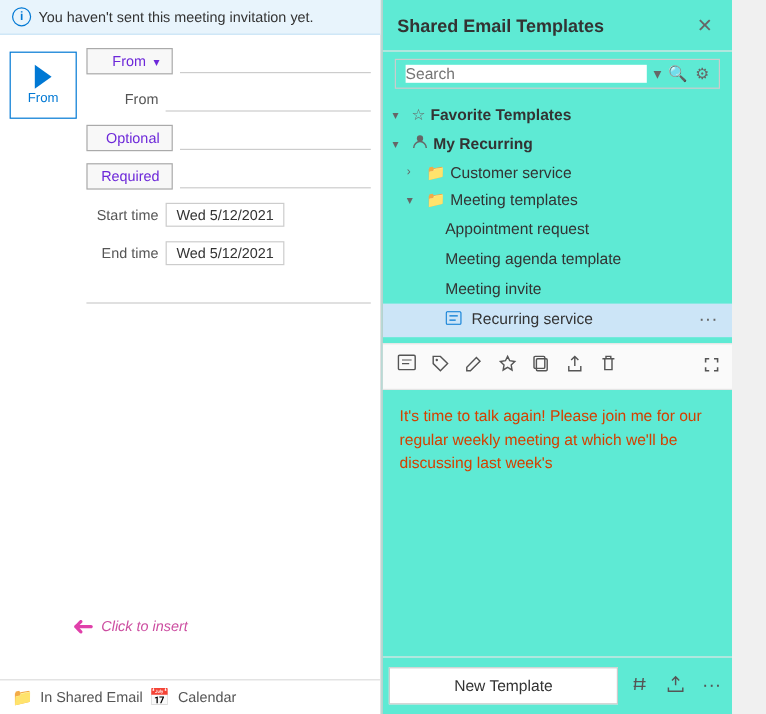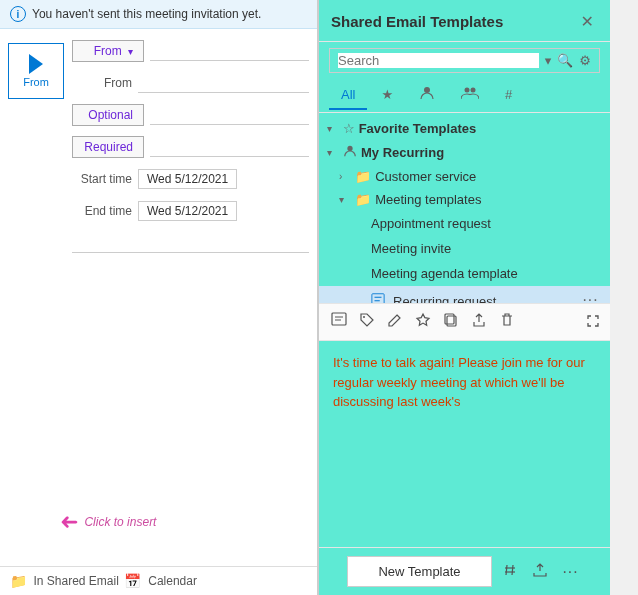--- a/index.html
+++ b/index.html
@@ -302,21 +302,21 @@
     .folder-small { color: #666; font-size: 13px; }
 
     .group-label {
       font-size: 13px;
       color: #333;
       font-weight: 600;
     }
 
     .template-item {
       display: flex;
-      align-items: flex-end;
+      align-items: flex-start;
       padding: 5px 10px 5px 36px;
       cursor: pointer;
       gap: 4px;
     }
 
     .template-item.selected {
       background: #cce5f7;
     }
 
     .template-item-label {
@@ -391,21 +391,21 @@
 
     .preview-body {
       font-size: 13px;
       color: #d44000;
       line-height: 1.5;
     }
 
     
     .panel-bottom {
       display: flex;
-      padding: 8px 28px;
+      padding: 8px 5px;
       border-top: 1px solid #e5e5e5;
       gap: 6px;
     }
 
     .new-template-btn {
       flex: 1;
       padding: 7px 10px;
       border: 1px solid #ccc;
       background: #fff;
       font-size: 13px;
@@ -520,40 +520,20 @@
 
   <div class="search-bar">
     <input class="search-input" type="text" placeholder="Search" style="">
     <div class="search-icons">
       <button class="search-icon-btn">▾</button>
       <button class="search-icon-btn">🔍</button>
       <button class="search-icon-btn filter-icon">⚙</button>
     </div>
   </div>
 
-  <div class="tabs-row">
-    <div class="tab active">All</div>
-    <div class="tab">★</div>
-    <div class="tab">
-      <svg width="16" height="16" viewBox="0 0 16 16" fill="#666">
-          <circle cx="8" cy="5" r="3"></circle>
-          <path d="M2 14c0-3.3 2.7-6 6-6s6 2.7 6 6" stroke="#666" fill="none" stroke-width="1.2"></path>
-        </svg>
-    </div>
-    <div class="tab">
-      <svg width="18" height="16" viewBox="0 0 18 16" fill="#666">
-          <circle cx="6" cy="5" r="2.5"></circle>
-          <circle cx="12" cy="5" r="2.5"></circle>
-          <path d="M0 14c0-3 2.5-5 6-5" stroke="#666" fill="none" stroke-width="1.2"></path>
-          <path d="M12 9c3.5 0 6 2 6 5" stroke="#666" fill="none" stroke-width="1.2"></path>
-          <path d="M6 9c1.7 0 3 .5 3 .5s1.3-.5 3-.5" stroke="#666" fill="none" stroke-width="1.2"></path>
-        </svg>
-    </div>
-    <div class="tab">#</div>
-  </div>
 
   <div class="template-list">
 
     <div class="group-row">
       <span class="chevron">▾</span>
       <span class="star-icon">☆</span>
       <span class="group-label">Favorite Templates</span>
     </div>
 
     <div class="group-row">
@@ -577,35 +557,35 @@
       <span class="chevron">▾</span>
       <span class="folder-small">📁</span>
       <span style="font-size:13px;color:#333;">Meeting templates</span>
     </div>
 
     <div class="template-item sub-item">
       <span class="template-item-label">Appointment request</span>
     </div>
 
     <div class="template-item sub-item">
+      <span class="template-item-label">Meeting agenda template</span>
+    </div>
+
+    <div class="template-item sub-item">
       <span class="template-item-label">Meeting invite</span>
-    </div>
-
-    <div class="template-item sub-item">
-      <span class="template-item-label">Meeting agenda template</span>
     </div>
 
     <div class="template-item sub-item selected">
       <span style="font-size:12px;color:#0078d4;margin-right:4px;">
         <svg width="14" height="14" viewBox="0 0 16 16" fill="#0078d4">
             <rect x="1" y="2" width="14" height="12" rx="1" fill="#cce5f7" stroke="#0078d4" stroke-width="1"></rect>
             <path d="M4 6h8M4 10h6" stroke="#0078d4" stroke-width="1.2"></path>
           </svg>
       </span>
-      <span class="template-item-label">Recurring request</span>
+      <span class="template-item-label">Recurring service</span>
       <button class="more-btn">···</button>
     </div>
 
   </div>
 
   <div class="action-toolbar">
     <button class="action-icon-btn" title="Insert">
       <svg width="16" height="16" viewBox="0 0 16 16">
           <rect x="1" y="1" width="14" height="12" rx="1" fill="none" stroke="#555" stroke-width="1.2"></rect>
           <path d="M4 5h8M4 8h6" stroke="#555" stroke-width="1"></path>

